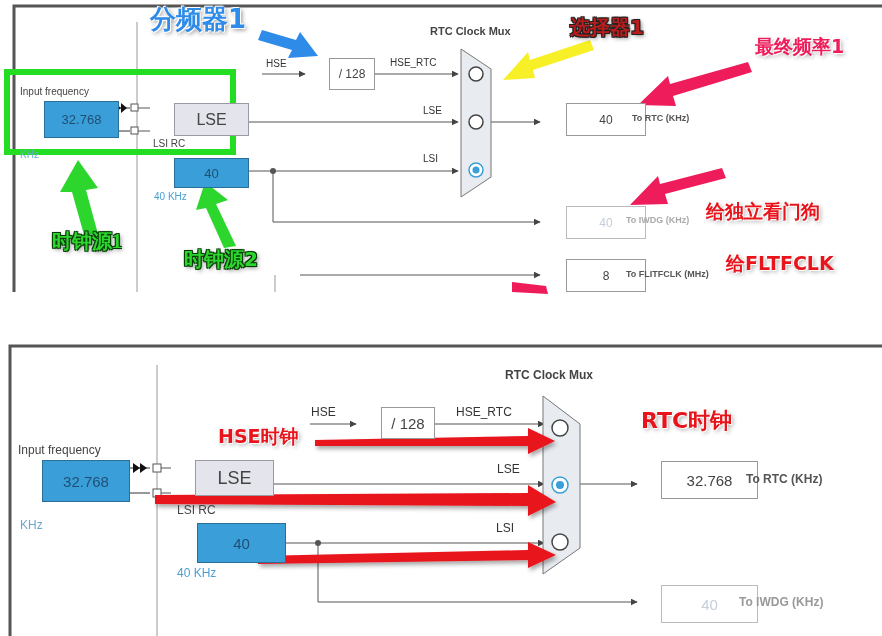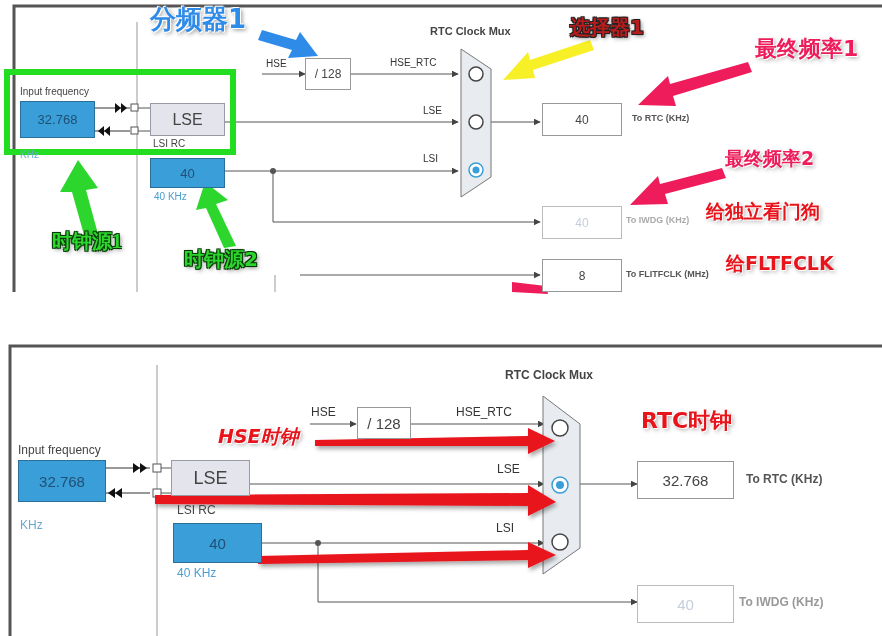--- a/index.html
+++ b/index.html
@@ -1,21 +1,21 @@
 <!DOCTYPE html>
 <html><head>
 <meta charset="utf-8">
 <style>
   html,body{margin:0;padding:0;background:#ffffff;}
   body{width:882px;height:636px;position:relative;overflow:hidden;font-family:"Liberation Sans",sans-serif;}
   .abs{position:absolute;}
   svg{position:absolute;left:0;top:0;}
   .lbl{position:absolute;font-family:"Liberation Sans",sans-serif;color:#333;white-space:nowrap;}
   .anno{position:absolute;font-family:"DejaVu Sans",sans-serif;font-weight:bold;white-space:nowrap;}
-  .box{position:absolute;box-sizing:border-box;display:flex;align-items:center;justify-content:center;font-family:"Liberation Sans",sans-serif;}
+  .box{position:absolute;box-sizing:border-box;display:flex;align-items:center;justify-content:center;font-family:"Liberation Sans",sans-serif;margin-left:24px;}
   .blue{background:#3a9fd8;border:1px solid #2a6f9a;color:#1f4f75;}
   .lse{background:#e4e4ec;border:1px solid #9a9aa6;color:#444;}
   .out{background:#fff;border:1px solid #999;color:#444;}
   .out.dim{color:#c4cedb;border-color:#bbb;}
   .div{background:#fff;border:1px solid #999;color:#444;}
   .green-anno{color:#2dd62d;text-shadow:0 0 2px #063a06,1px 1px 0 #063a06,-1px -1px 0 #063a06,1px -1px 0 #063a06,-1px 1px 0 #063a06,2px 2px 4px rgba(0,0,0,.5);}
   .blue-anno{color:#2f8be8;text-shadow:0 0 2px #fff,1px 1px 0 #fff,-1px -1px 0 #fff,2px 2px 4px rgba(0,0,0,.45);}
   .yellow-anno{color:#b91c1c;text-shadow:0 0 2px #222,1px 1px 0 #222,-1px -1px 0 #222,1px -1px 0 #222,-1px 1px 0 #222,2px 2px 4px rgba(0,0,0,.5);}
   .pink-anno{color:#ee1c5a;text-shadow:1px 1px 0 #fff,-1px -1px 0 #fff,2px 2px 4px rgba(0,0,0,.35);}
   .red-anno{color:#e8141c;text-shadow:1px 1px 0 #fff,-1px -1px 0 #fff,2px 2px 4px rgba(0,0,0,.35);}
@@ -89,22 +89,21 @@
   <div class="lbl" style="left:423px;top:153px;font-size:10px;">LSI</div>
   <div class="box out" style="left:542px;top:103px;width:80px;height:33px;font-size:12px;">40</div>
   <div class="lbl" style="left:632px;top:113px;font-size:9px;font-weight:bold;color:#555;">To RTC (KHz)</div>
   <div class="box out dim" style="left:542px;top:206px;width:80px;height:33px;font-size:12px;">40</div>
   <div class="lbl" style="left:626px;top:215px;font-size:9px;font-weight:bold;color:#aaa;">To IWDG (KHz)</div>
   <div class="box out" style="left:542px;top:259px;width:80px;height:33px;font-size:12px;">8</div>
   <div class="lbl" style="left:626px;top:269px;font-size:9px;font-weight:bold;color:#555;">To FLITFCLK (MHz)</div>
 
   <div class="anno blue-anno" style="left:150px;top:2px;font-size:26px;">分频器1</div>
   <div class="anno yellow-anno" style="left:570px;top:14px;font-size:20px;">选择器1</div>
-  <div class="anno pink-anno" style="left:755px;top:34px;font-size:22px;">最终频率1</div>
-  <div class="anno pink-anno" style="left:725px;top:146px;font-size:19px;">最终频率2</div>
+  <div class="anno pink-anno" style="left:755px;top:34px;font-size:19px;">最终频率1</div>
   <div class="anno red-anno" style="left:726px;top:251px;font-size:19px;">给FLTFCLK</div>
   <div class="anno red-anno" style="left:706px;top:199px;font-size:19px;">给独立看门狗</div>
   <div class="anno green-anno" style="left:52px;top:228px;font-size:20px;font-family:Liberation Serif, serif;">时钟源1</div>
   <div class="anno green-anno" style="left:184px;top:246px;font-size:20px;">时钟源2</div>
 </div>
 
 <div class="abs" style="left:0;top:340px;width:882px;height:296px;">
   <svg width="882" height="296">
     <defs>
       <marker id="ah2" viewBox="0 0 10 10" refX="9" refY="5" markerWidth="7" markerHeight="7" orient="auto">
@@ -161,15 +160,15 @@
   <div class="lbl" style="left:311px;top:65px;font-size:12px;">HSE</div>
   <div class="box div" style="left:357px;top:67px;width:54px;height:32px;font-size:15px;">/ 128</div>
   <div class="lbl" style="left:456px;top:65px;font-size:12px;">HSE_RTC</div>
   <div class="lbl" style="left:497px;top:122px;font-size:12px;">LSE</div>
   <div class="lbl" style="left:496px;top:181px;font-size:12px;">LSI</div>
   <div class="box out" style="left:637px;top:121px;width:97px;height:38px;font-size:15px;">32.768</div>
   <div class="lbl" style="left:746px;top:132px;font-size:12px;font-weight:bold;color:#555;">To RTC (KHz)</div>
   <div class="box out dim" style="left:637px;top:245px;width:97px;height:38px;font-size:15px;">40</div>
   <div class="lbl" style="left:739px;top:255px;font-size:12px;font-weight:bold;color:#999;">To IWDG (KHz)</div>
 
-  <div class="anno red-anno" style="left:218px;top:84px;font-size:19px;font-style:italic;">HSE时钟</div>
+  <div class="anno red-anno" style="left:218px;top:84px;font-size:19px;">HSE时钟</div>
   <div class="anno red-anno" style="left:641px;top:66px;font-size:22px;text-align:right;">RTC时钟</div>
 </div>
 
 </body></html>

